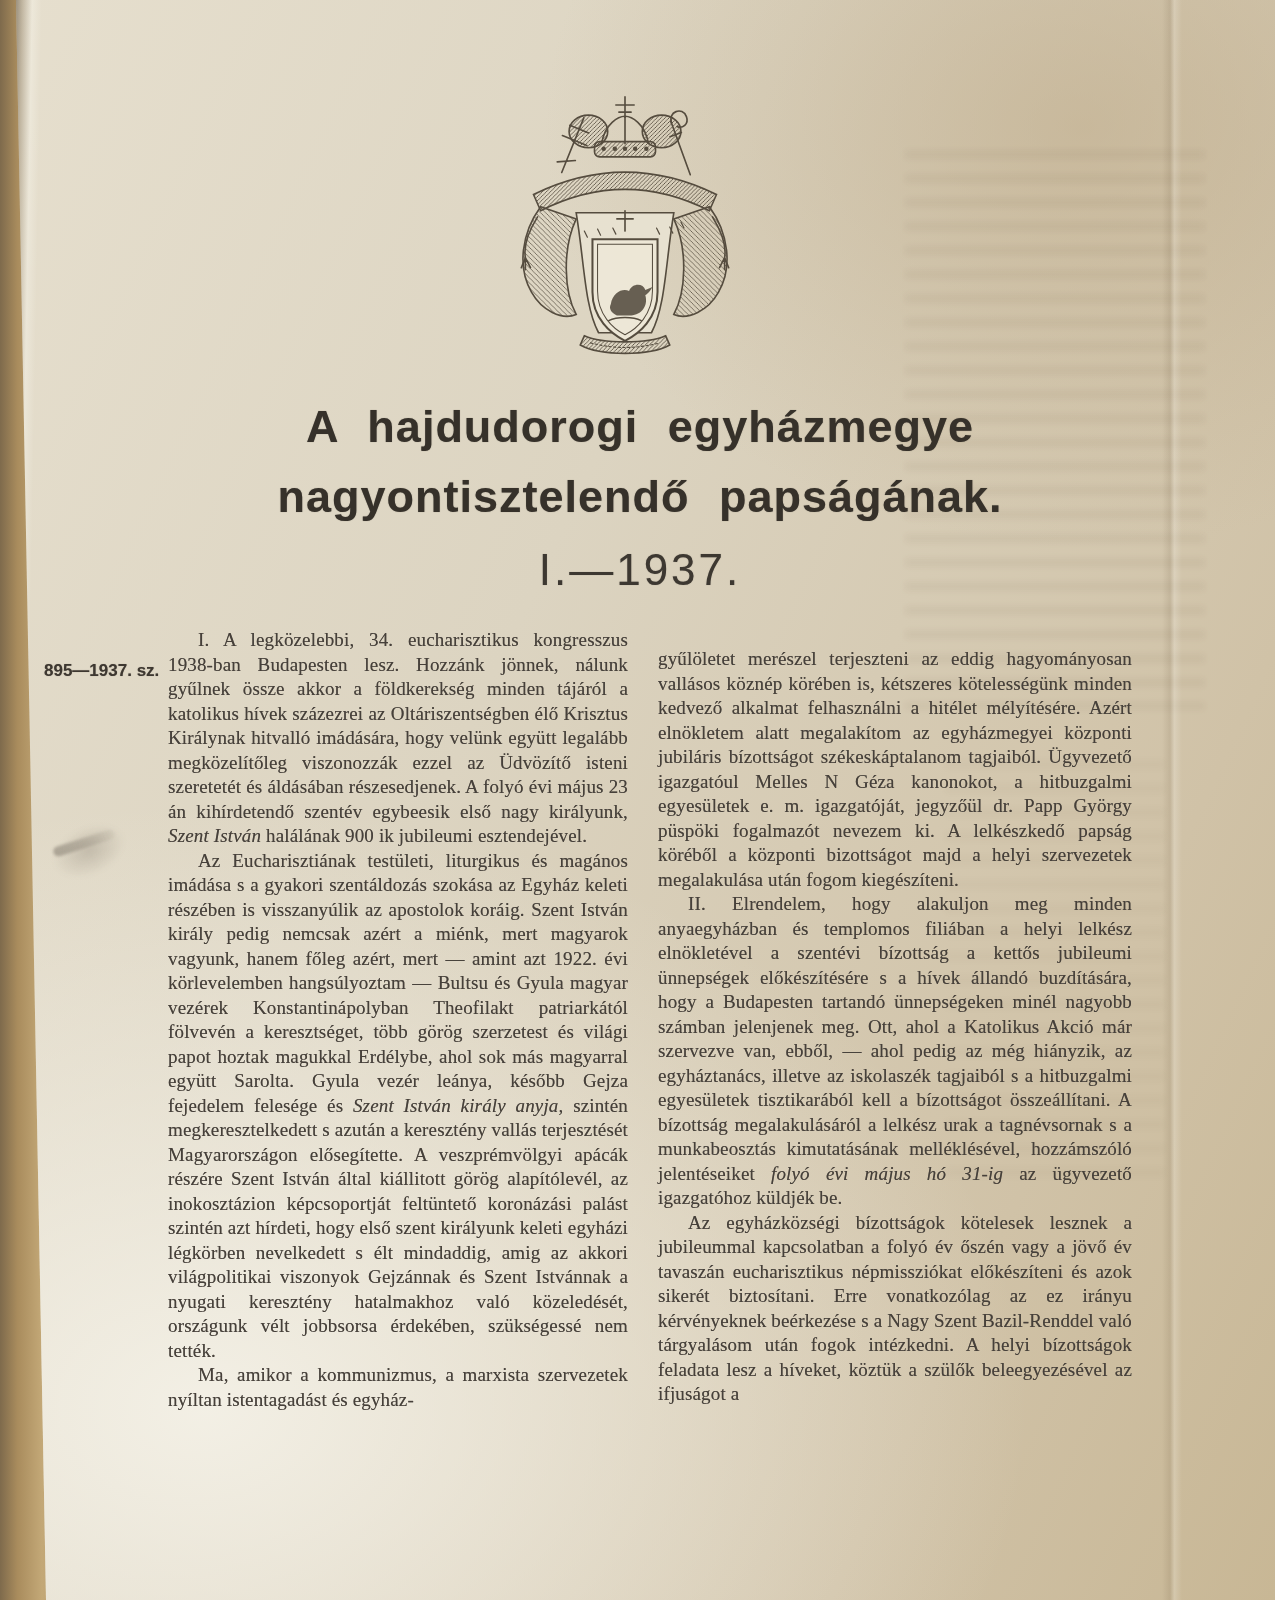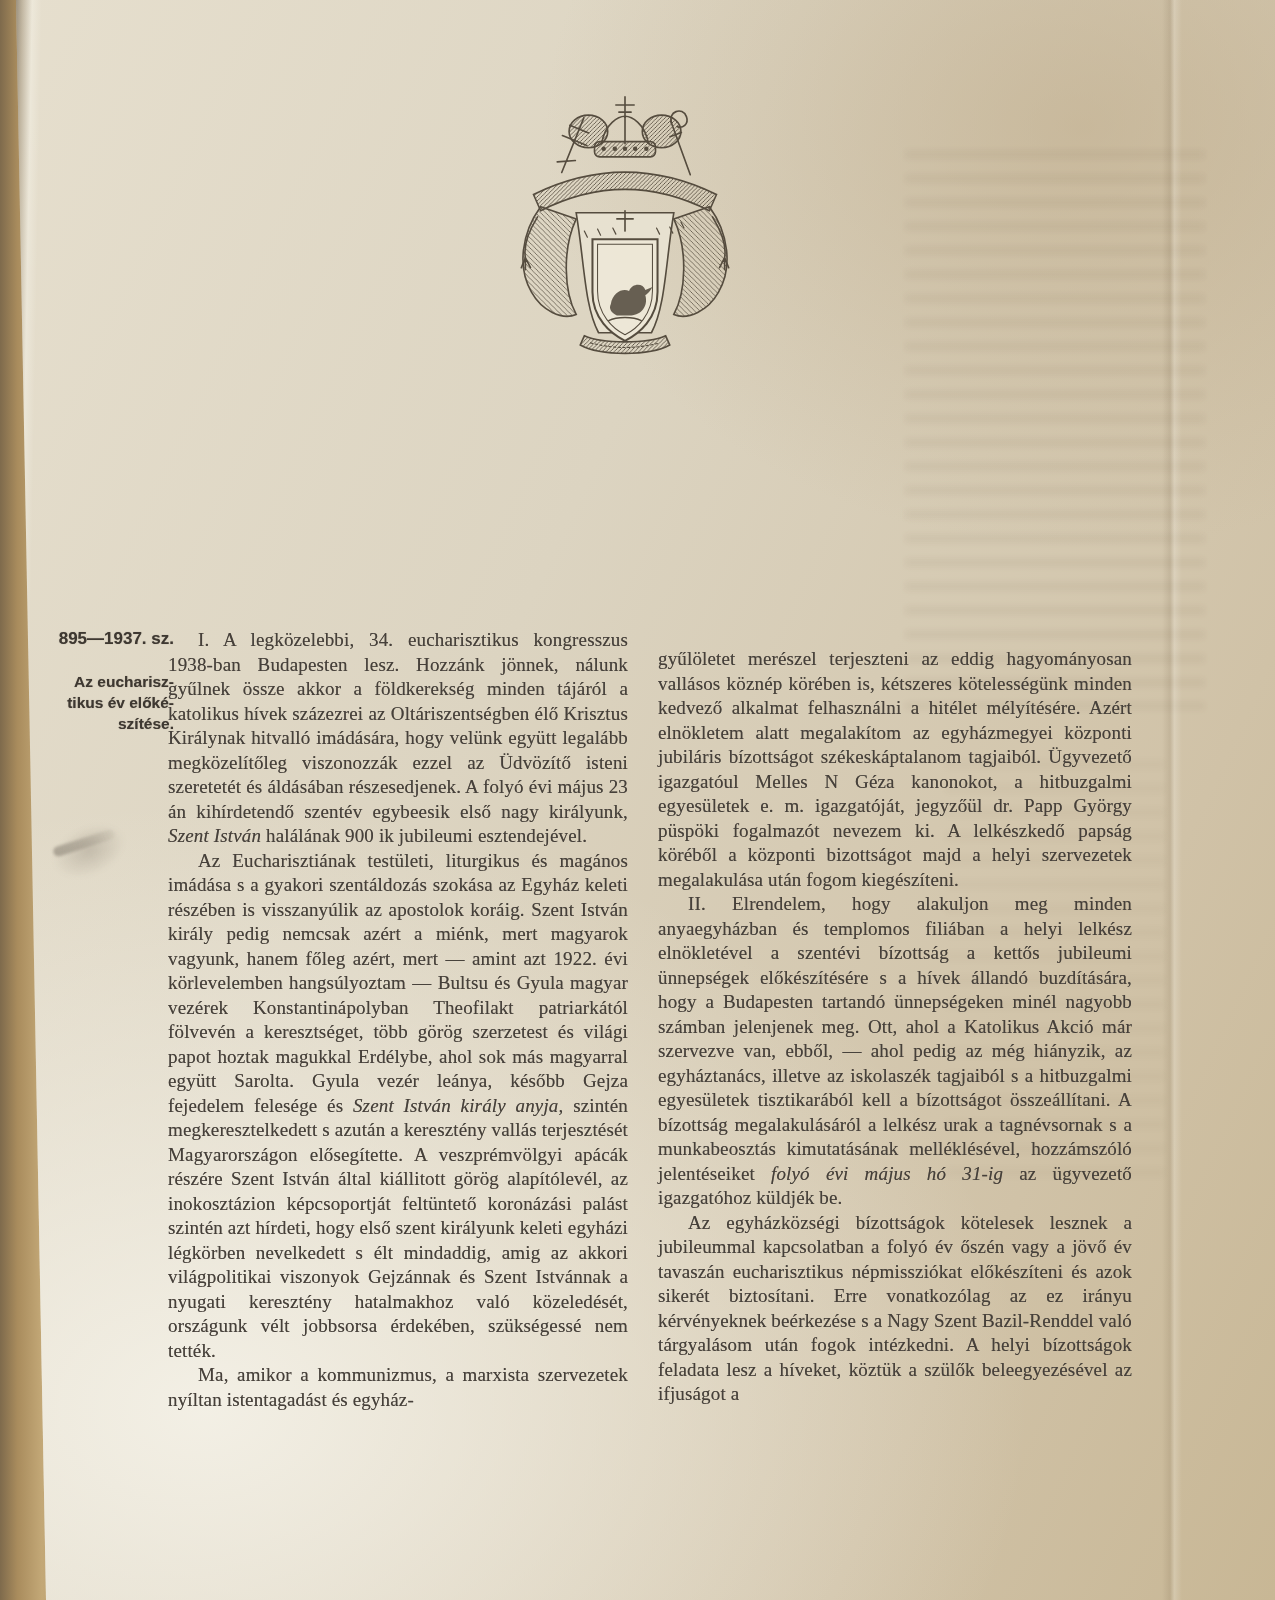--- a/index.html
+++ b/index.html
@@ -60,21 +60,21 @@
     font-family:"Liberation Sans",sans-serif;font-weight:700;
     font-size:45px;line-height:70px;letter-spacing:1px;word-spacing:16px;
     text-shadow:0 0 1px rgba(54,49,42,0.45);
   }
   .title-num{
     font-family:"Liberation Sans",sans-serif;font-weight:400;
     font-size:44px;line-height:56px;letter-spacing:3px;color:#3d3831;margin-top:10px;
     text-shadow:0 0 1px rgba(61,56,49,0.4);
   }
   
-  .margin-note{position:absolute;left:44px;top:628px;width:130px;color:#3e3831;text-align:right;}
+  .margin-note{position:absolute;left:44px;top:660px;width:130px;color:#3e3831;}
   .note-number{
     font-family:"Liberation Sans",sans-serif;font-weight:700;font-size:17px;line-height:22px;
     text-shadow:0 0 0.8px rgba(62,56,49,0.5);
   }
   .note-label{
     font-family:"Liberation Sans",sans-serif;font-weight:700;font-size:15.5px;line-height:21px;
     margin-top:21px;white-space:pre-line;text-shadow:0 0 0.8px rgba(62,56,49,0.5);
   }
   
   .columns{position:absolute;left:168px;top:628px;width:964px;display:flex;gap:30px;}
@@ -155,26 +155,28 @@
       <path d="M93 153 H147 V199 C147 222 132 236 120 242 C108 236 93 222 93 199 Z" stroke-width="1"></path>
 
       <path d="M106 212 C108 200 118 196 124 199 C127 191 138 191 140 198 L147 195 C144 201 140 203 140 203 C143 214 136 222 126 223 L112 223 C106 220 104 216 106 212 Z" fill="#4a4134" stroke="none" opacity="0.88"></path>
       <path d="M104 228 C112 224 128 224 136 228" stroke-width="1.4"></path>
 
       <path d="M76 252 C96 263 144 263 164 252 L160 243 C142 251 98 251 80 243 Z" fill="url(#h)"></path>
       <path d="M86 250 C110 256 130 256 154 250" stroke-width="1.1" stroke-dasharray="2.2 2.4"></path>
     </g>
   </svg>
 
+  <div class="title-block">
+    <div class="title-line">A hajdudorogi egyházmegye</div>
+    <div class="title-line">nagyontisztelendő papságának.</div>
+    <div class="title-num">I.—1937.</div>
+  </div>
 
   <div class="margin-note">
     <div class="note-number">895—1937. sz.</div>
-    <div class="note-label">Az eucharisz-
-tikus év előké-
-szítése.</div>
   </div>
 
   <div class="columns">
     <div class="col col-left">
         <p class="par"><span>I. A legközelebbi, 34. eucharisztikus kongresszus 1938-ban Budapesten lesz. Hozzánk jönnek, nálunk gyűlnek össze akkor a földkerekség minden tájáról a katolikus hívek százezrei az Oltáriszentségben élő Krisztus Királynak hitvalló imádására, hogy velünk együtt legalább megközelítőleg viszonozzák ezzel az Üdvözítő isteni szeretetét és áldásában részesedjenek. A folyó évi május 23 án kihírdetendő szentév egybeesik első nagy királyunk, </span><em>Szent István</em><span> halálának 900 ik jubileumi esztendejével.</span></p>
         <p class="par"><span>Az Eucharisztiának testületi, liturgikus és magános imádása s a gyakori szentáldozás szokása az Egyház keleti részében is visszanyúlik az apostolok koráig. Szent István király pedig nemcsak azért a miénk, mert magyarok vagyunk, hanem főleg azért, mert — amint azt 1922. évi körlevelemben hangsúlyoztam — Bultsu és Gyula magyar vezérek Konstantinápolyban Theofilakt patriarkától fölvevén a keresztséget, több görög szerzetest és világi papot hoztak magukkal Erdélybe, ahol sok más magyarral együtt Sarolta. Gyula vezér leánya, később Gejza fejedelem felesége és </span><em>Szent István király anyja,</em><span> szintén megkeresztelkedett s azután a keresztény vallás terjesztését Magyarországon elősegítette. A veszprémvölgyi apácák részére Szent István által kiállitott görög alapítólevél, az inokosztázion képcsoportját feltüntető koronázási palást szintén azt hírdeti, hogy első szent királyunk keleti egyházi légkörben nevelkedett s élt mindaddig, amig az akkori világpolitikai viszonyok Gejzánnak és Szent Istvánnak a nyugati keresztény hatalmakhoz való közeledését, országunk vélt jobbsorsa érdekében, szükségessé nem tették.</span></p>
         <p class="par"><span>Ma, amikor a kommunizmus, a marxista szervezetek nyíltan istentagadást és egyház-</span></p>
       </div>
     <div class="col col-right">
         <p class="par noindent"><span>gyűlöletet merészel terjeszteni az eddig hagyományosan vallásos köznép körében is, kétszeres kötelességünk minden kedvező alkalmat felhasználni a hitélet mélyítésére. Azért elnökletem alatt megalakítom az egyházmegyei központi jubiláris bízottságot székeskáptalanom tagjaiból. Ügyvezető igazgatóul Melles N Géza kanonokot, a hitbuzgalmi egyesületek e. m. igazgatóját, jegyzőül dr. Papp György püspöki fogalmazót nevezem ki. A lelkészkedő papság köréből a központi bizottságot majd a helyi szervezetek megalakulása után fogom kiegészíteni.</span></p>

